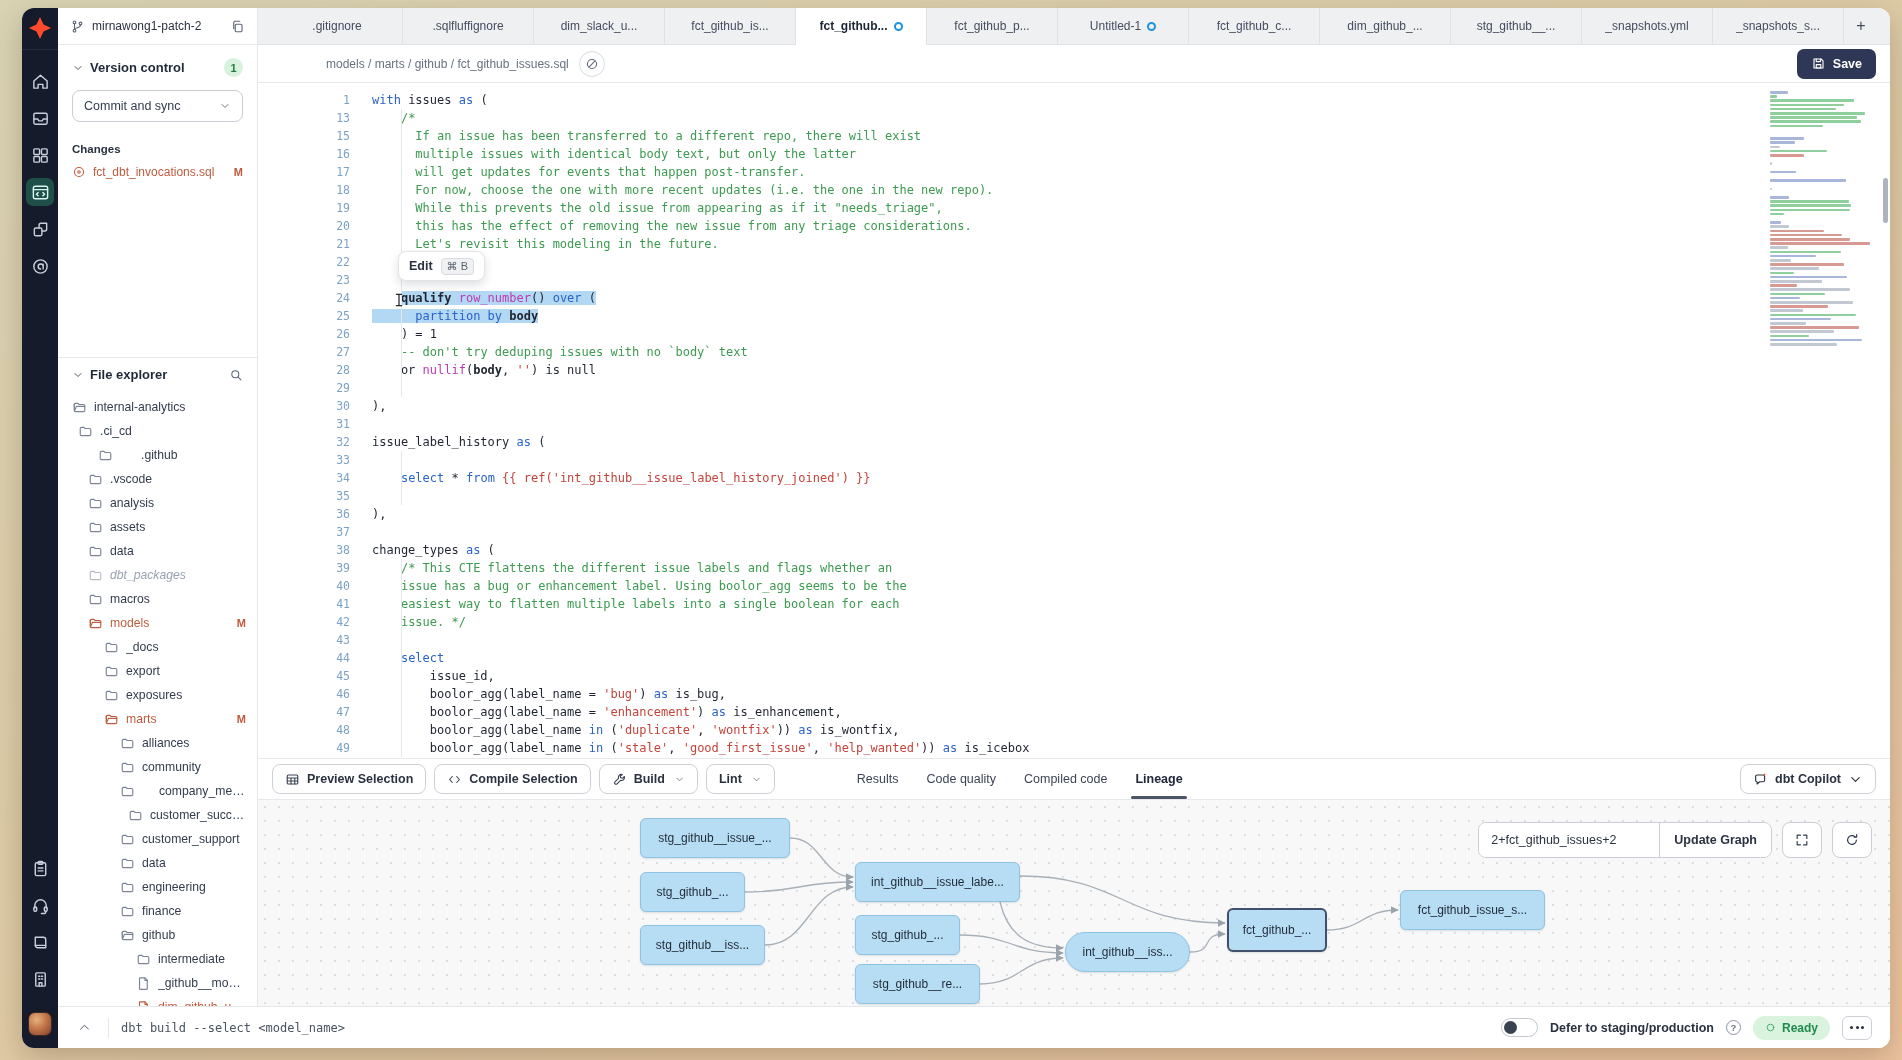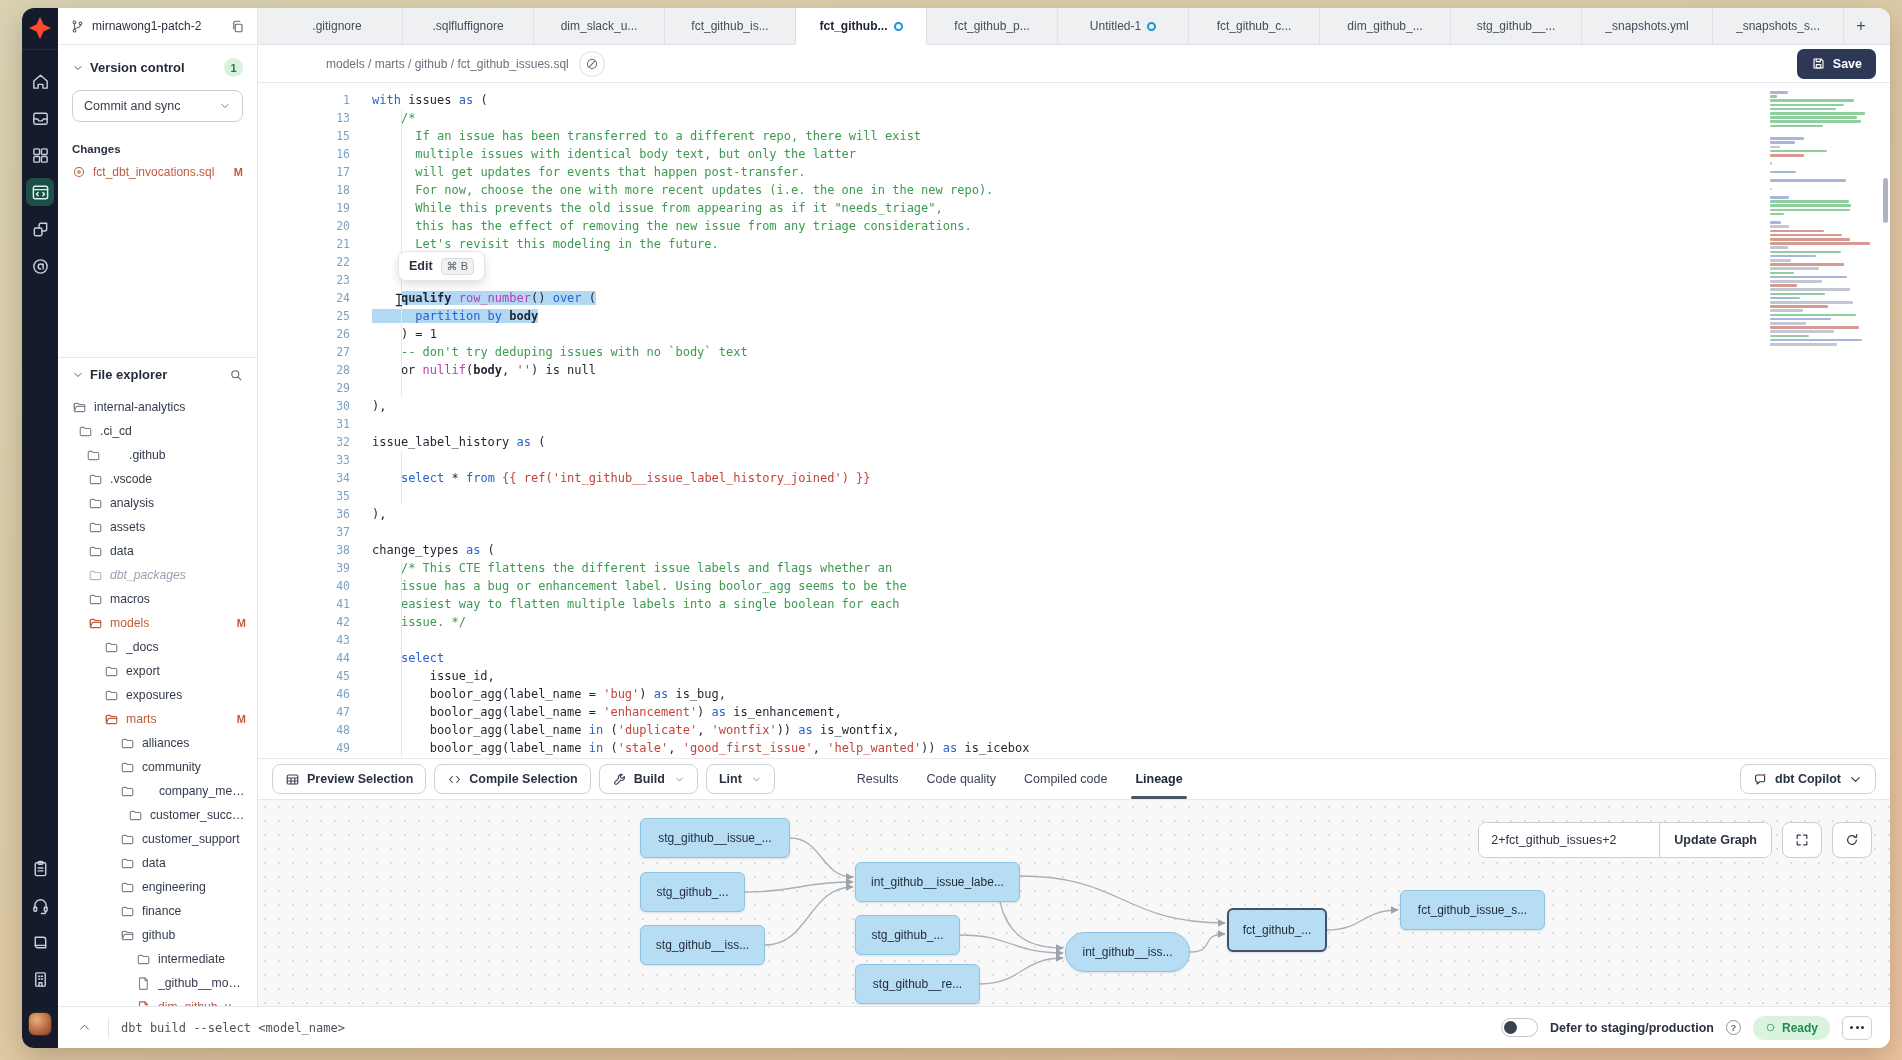--- a/index.html
+++ b/index.html
@@ -272,21 +272,21 @@
             <path d="M3 6v8a1.5 1.5 0 0 0 1.5 1.5h11A1.5 1.5 0 0 0 17 14V8.5"></path>
           </svg>
           <span class="tlabel">internal-analytics</span>
         </div>
         <div class="trow" style="padding-left: 20px;">
           <svg class="ic" viewBox="0 0 20 20">
             <path d="M3 6A1.5 1.5 0 0 1 4.5 4.5H8L9.5 6h6A1.5 1.5 0 0 1 17 7.5v6.5A1.5 1.5 0 0 1 15.5 15.5h-11A1.5 1.5 0 0 1 3 14z"></path>
           </svg>
           <span class="tlabel">.ci_cd</span>
         </div>
-        <div class="trow" style="padding-left: 28px; gap: 28px;">
+        <div class="trow" style="padding-left: 40px; gap: 28px;">
           <svg class="ic" viewBox="0 0 20 20">
             <path d="M3 6A1.5 1.5 0 0 1 4.5 4.5H8L9.5 6h6A1.5 1.5 0 0 1 17 7.5v6.5A1.5 1.5 0 0 1 15.5 15.5h-11A1.5 1.5 0 0 1 3 14z"></path>
           </svg>
           <span class="tlabel">.github</span>
         </div>
         <div class="trow" style="padding-left: 30px;">
           <svg class="ic" viewBox="0 0 20 20">
             <path d="M3 6A1.5 1.5 0 0 1 4.5 4.5H8L9.5 6h6A1.5 1.5 0 0 1 17 7.5v6.5A1.5 1.5 0 0 1 15.5 15.5h-11A1.5 1.5 0 0 1 3 14z"></path>
           </svg>
           <span class="tlabel">.vscode</span>

